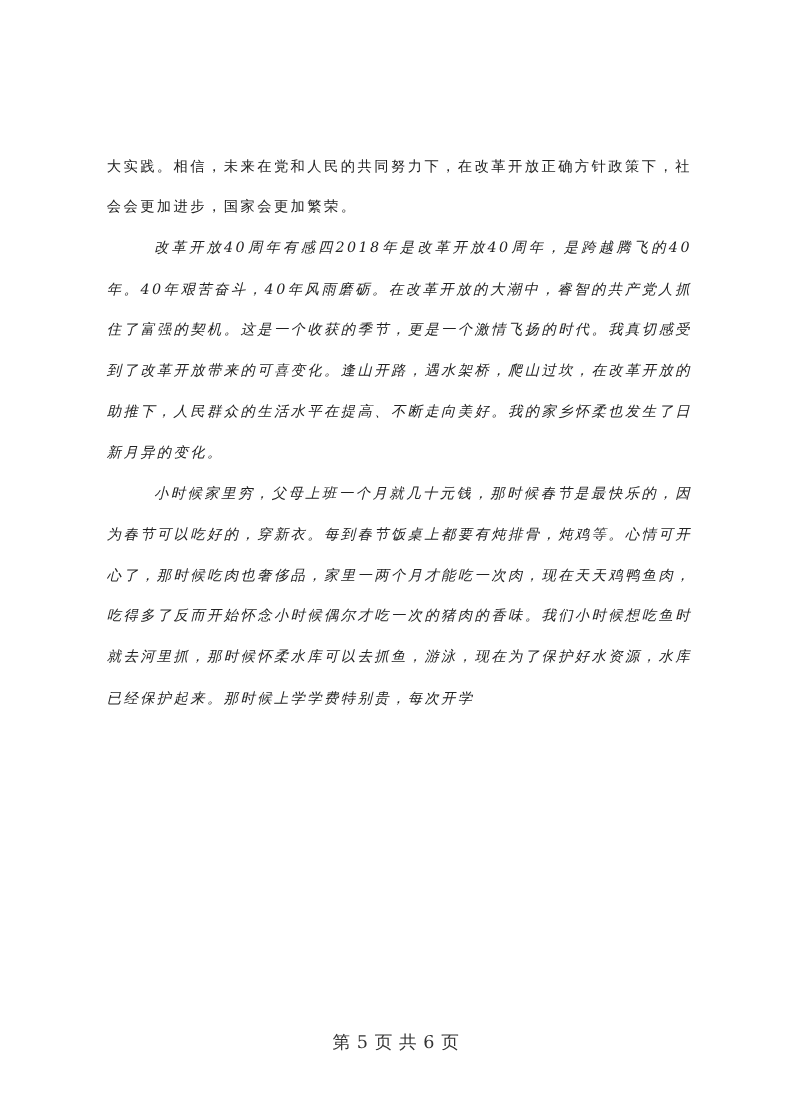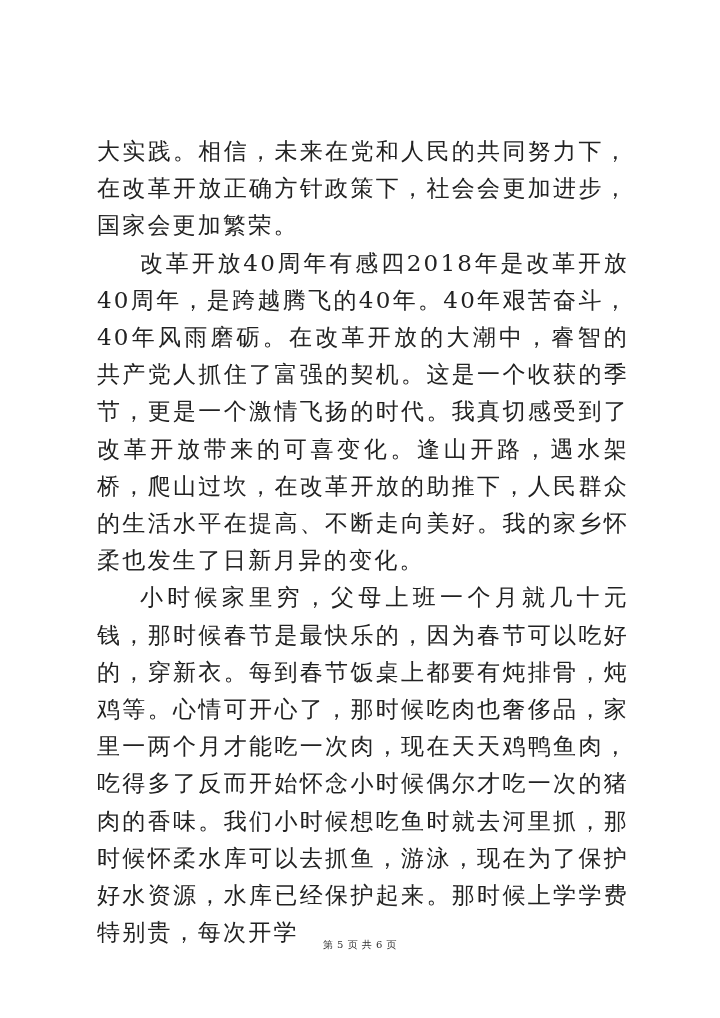--- a/index.html
+++ b/index.html
@@ -24,37 +24,38 @@
       background: #ffffff;
     }
     .content {
       position: absolute;
       left: 97px;
       top: 133px;
       width: 532px;
     }
     .para {
       margin: 0;
-      font-size: 23px;
+      font-size: 13px;
       line-height: 37.2px;
       letter-spacing: 2.2px;
       text-align: justify;
       text-align-last: left;
       word-break: break-all;
     }
     .para.indent {
       text-indent: 43px;
+      font-style: italic;
     }
     .footer {
       position: absolute;
       left: 0;
       width: 720px;
       top: 938px;
       text-align: center;
-      font-size: 10px;
+      font-size: 16px;
       color: #333333;
       letter-spacing: 0.5px;
     }
   </style>
 </head>
 <body>
 
 <div class="page">
   <div class="content">
     <p class="para">大实践。相信，未来在党和人民的共同努力下，在改革开放正确方针政策下，社会会更加进步，国家会更加繁荣。</p>

